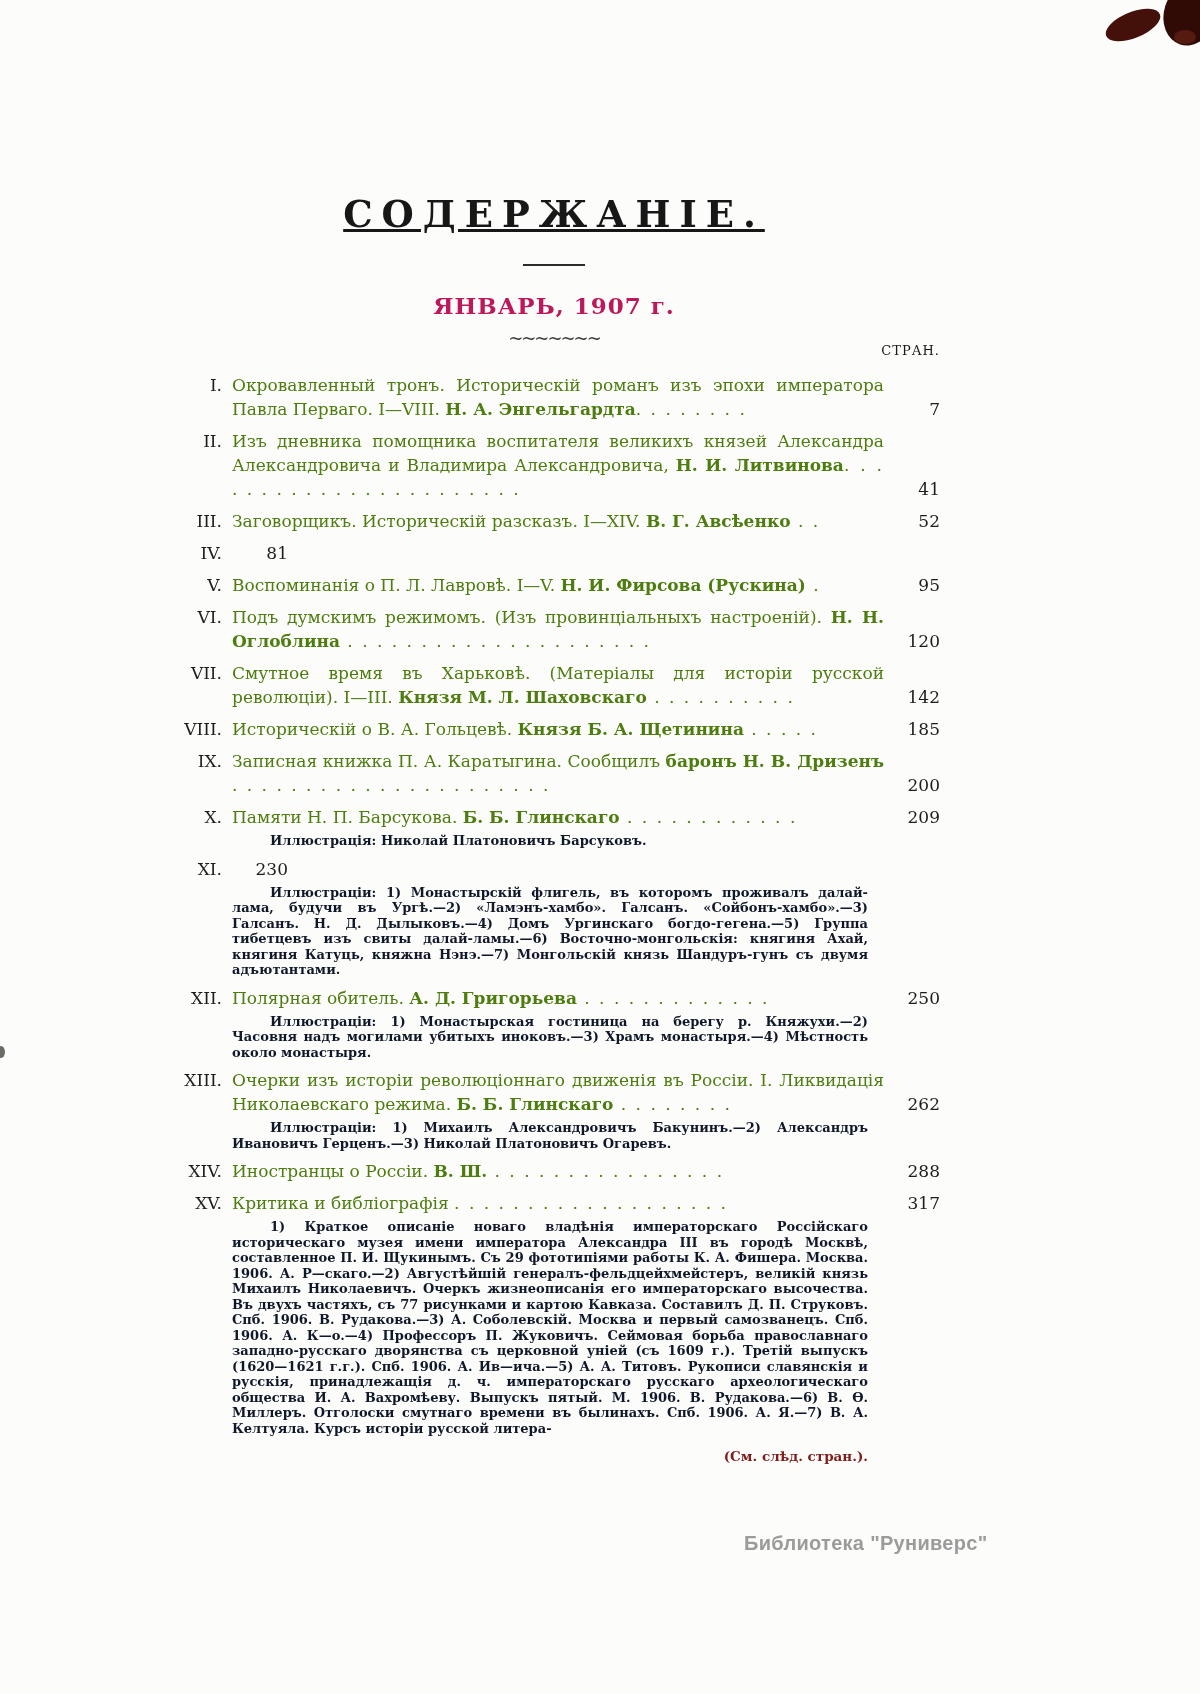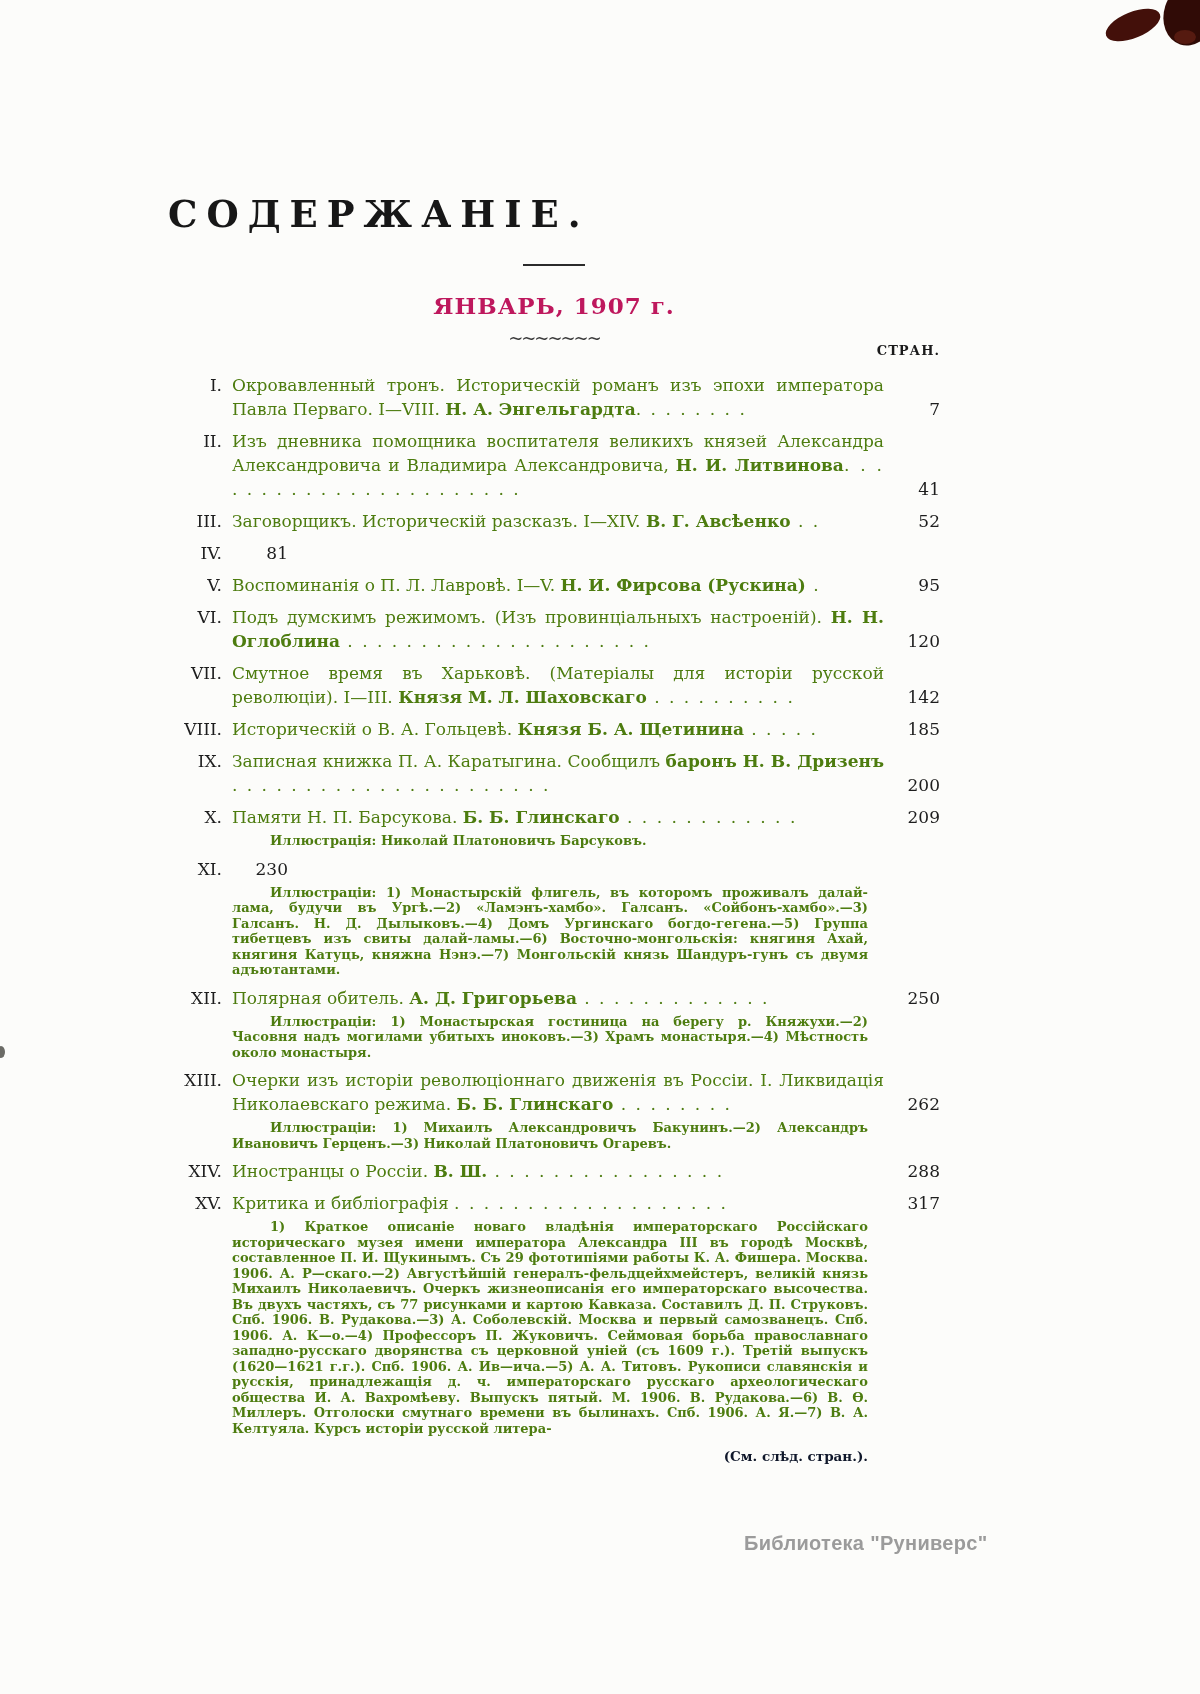--- a/index.html
+++ b/index.html
@@ -16,25 +16,27 @@
 
   .sheet {
     position: absolute;
     left: 168px;
     top: 0;
     width: 772px;
   }
 
   .title {
     margin-top: 192px;
+    text-align: center;
     font-size: 37px;
     font-weight: bold;
     letter-spacing: 9px;
     color: #171717;
     white-space: nowrap;
+    text-decoration: underline;
   }
 
   .title-rule {
     width: 62px;
     height: 2px;
     background: #2b2b2b;
     margin: 28px auto 0 auto;
   }
 
   .subtitle {
@@ -52,21 +54,21 @@
     height: 20px;
     font-size: 18px;
     letter-spacing: -2px;
     color: #3a3a3a;
   }
   .squiggle::after { content: "~~~~~~~"; }
 
   .pages-header {
     text-align: right;
     font-size: 13px;
-    font-weight: bold;
+    font-weight: normal;
     letter-spacing: 1px;
     margin-top: -4px;
     color: #1a1a1a;
   }
 
   .toc { margin-top: 15px; }
 
   .entry { margin-bottom: 8px; }
 
   .entry-row { display: flex; align-items: stretch; }
@@ -104,29 +106,29 @@
     font-weight: normal;
   }
 
   .note {
     margin: 4px 72px 2px 64px;
     font-size: 13px;
     line-height: 15.5px;
     font-weight: bold;
     text-align: justify;
     text-indent: 38px;
-    color: #4d7c0f;
+    color: #0f172a;
   }
 
   .continuation {
     margin: 12px 72px 0 64px;
     text-align: right;
     font-size: 13.5px;
     font-weight: bold;
-    color: #0f172a;
+    color: #7f1d1d;
   }
 
   .watermark {
     position: absolute;
     left: 744px;
     top: 1532px;
     font-family: "Liberation Sans", sans-serif;
     font-size: 20px;
     font-weight: bold;
     color: #9b9b9b;

